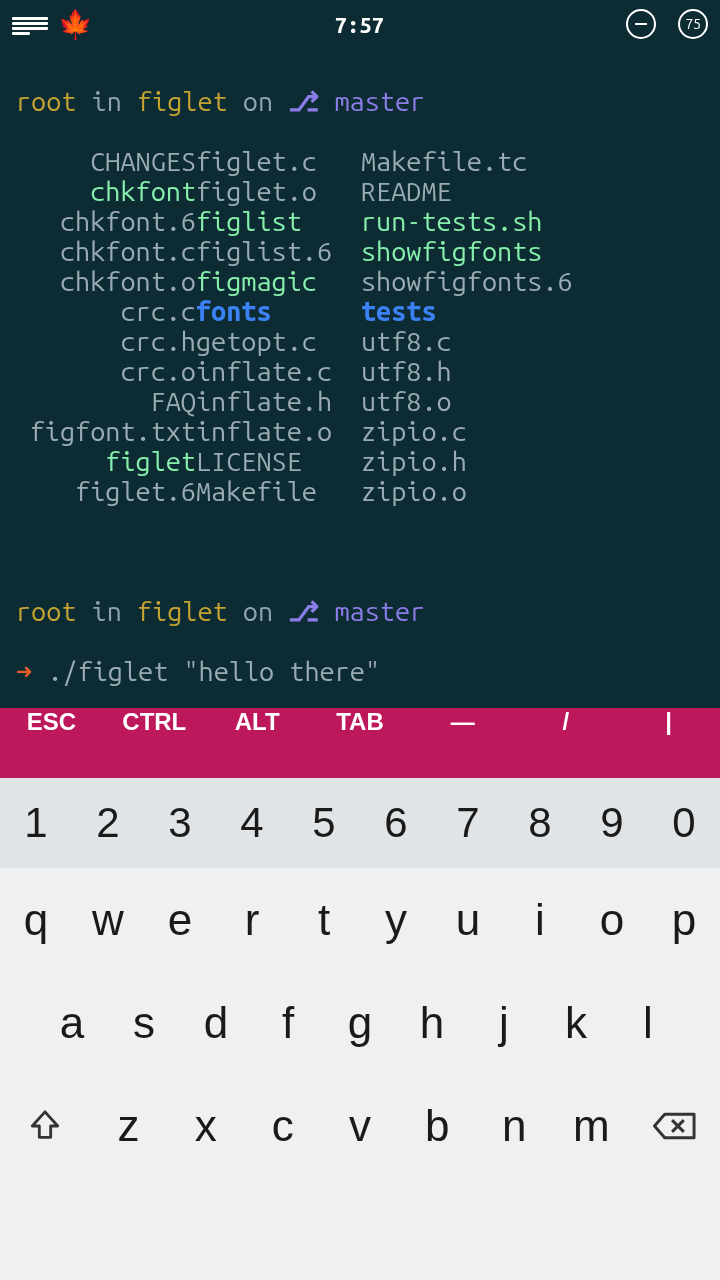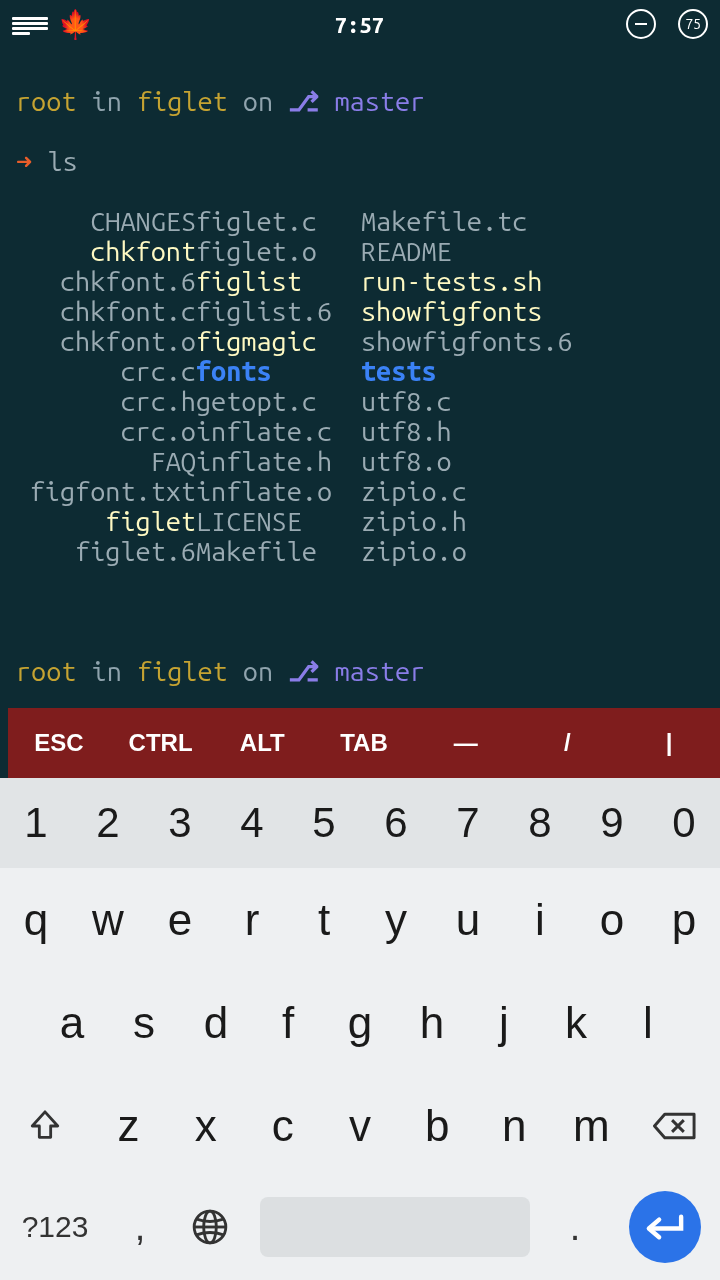--- a/index.html
+++ b/index.html
@@ -44,46 +44,46 @@
   }
   .term-line { display:block; height:30px; }
   .c-root { color:#c5a332; }
   .c-in { color:#8fa3ad; }
   .c-dir { color:#c5a332; }
   .c-on { color:#8fa3ad; }
   .c-gly { color:#8a7de8; font-weight:bold; }
   .c-branch { color:#8a7de8; }
   .c-arrow { color:#e85d2a; }
   .c-file { color:#9aabb3; }
-  .c-exec { color:#fef9c3; }
+  .c-exec { color:#86efac; }
   .c-bold { color:#3b82f6; font-weight:bold; }
   .c-err { color:#9aabb3; }
 
   .ls-grid { display:flex; }
   .ls-col { width:180px;text-align:right; }
   .ls-col2 { width:165px; }
   .ls-col3 { }
 
   .cursor-block {
     display:inline-block;
     width:14px;
     height:26px;
     background:#6b7a7f;
     vertical-align:text-bottom;
   }
 
   
   .extra-row {
     position:absolute;
     top:708px;
-    left:8px; right:0;
+    left:0; right:0;
     height:70px;
-    background:#7f1d1d;
-    display:flex;
-    align-items:center;
+    background:#be185d;
+    display:flex;
+    align-items:flex-start;
     justify-content:space-around;
     color:#fff;
     font-size:24px;
     font-weight:bold;
     font-family: sans-serif;
   }
   .extra-key { flex:1; text-align:center; }
 
   
   .keyboard {
@@ -177,21 +177,20 @@
   </div>
   <div class="clock">7:57</div>
   <div class="status-right">
     <div class="circ minus"></div>
     <div class="circ">75</div>
   </div>
 </div>
 
 <div class="terminal">
 <span class="term-line"><span class="c-root">root</span> <span class="c-in">in</span> <span class="c-dir">figlet</span> <span class="c-on">on</span> <span class="c-gly">⎇</span> <span class="c-branch">master</span></span>
-<span class="term-line"><span class="c-arrow">➜</span> <span class="c-file">ls</span></span>
 <div class="ls-grid">
 <div class="ls-col" id="lscol1"><span class="term-line c-file">CHANGES</span><span class="term-line c-exec">chkfont</span><span class="term-line c-file">chkfont.6</span><span class="term-line c-file">chkfont.c</span><span class="term-line c-file">chkfont.o</span><span class="term-line c-file">crc.c</span><span class="term-line c-file">crc.h</span><span class="term-line c-file">crc.o</span><span class="term-line c-file">FAQ</span><span class="term-line c-file">figfont.txt</span><span class="term-line c-exec">figlet</span><span class="term-line c-file">figlet.6</span></div><div class="ls-col2" id="lscol2"><span class="term-line c-file">figlet.c</span><span class="term-line c-file">figlet.o</span><span class="term-line c-exec">figlist</span><span class="term-line c-file">figlist.6</span><span class="term-line c-exec">figmagic</span><span class="term-line c-bold">fonts</span><span class="term-line c-file">getopt.c</span><span class="term-line c-file">inflate.c</span><span class="term-line c-file">inflate.h</span><span class="term-line c-file">inflate.o</span><span class="term-line c-file">LICENSE</span><span class="term-line c-file">Makefile</span></div><div class="ls-col3" id="lscol3"><span class="term-line c-file">Makefile.tc</span><span class="term-line c-file">README</span><span class="term-line c-exec">run-tests.sh</span><span class="term-line c-exec">showfigfonts</span><span class="term-line c-file">showfigfonts.6</span><span class="term-line c-bold">tests</span><span class="term-line c-file">utf8.c</span><span class="term-line c-file">utf8.h</span><span class="term-line c-file">utf8.o</span><span class="term-line c-file">zipio.c</span><span class="term-line c-file">zipio.h</span><span class="term-line c-file">zipio.o</span></div>
 </div>
 <span class="term-line"> </span>
 <span class="term-line"><span class="c-root">root</span> <span class="c-in">in</span> <span class="c-dir">figlet</span> <span class="c-on">on</span> <span class="c-gly">⎇</span> <span class="c-branch">master</span></span>
 <span class="term-line"><span class="c-arrow">➜</span> <span class="c-file">./figlet "hello there"</span></span>
 <span class="term-line c-err">figlet: standard: Unable to open font file</span>
 <span class="term-line"> </span>
 <span class="term-line"><span class="c-root">root</span> <span class="c-in">in</span> <span class="c-dir">figlet</span> <span class="c-on">on</span> <span class="c-gly">⎇</span> <span class="c-branch">master</span></span>
 <span class="term-line"><span class="c-arrow">➜</span> <span class="cursor-block"></span></span>
@@ -258,38 +257,13 @@
         <div class="kb-key">n</div>
         <div class="kb-key">m</div>
       </div>
     <div class="bksp-key">
       <svg width="44" height="34" viewBox="0 0 30 20">
           <path d="M8 2 L28 2 L28 18 L8 18 L1 10 Z" fill="none" stroke="#333" stroke-width="2" stroke-linejoin="round"></path>
           <path d="M13 6 L21 14 M21 6 L13 14" stroke="#333" stroke-width="2"></path>
         </svg>
     </div>
   </div>
-  <div class="bottom-row">
-    <div class="b-key b-123">?123</div>
-    <div class="b-key b-comma">,</div>
-    <div class="b-key b-globe">
-      <svg width="38" height="38" viewBox="0 0 24 24">
-          <circle cx="12" cy="12" r="10" fill="none" stroke="#333" stroke-width="1.8"></circle>
-          <ellipse cx="12" cy="12" rx="4" ry="10" fill="none" stroke="#333" stroke-width="1.8"></ellipse>
-          <line x1="2" y1="12" x2="22" y2="12" stroke="#333" stroke-width="1.8"></line>
-          <path d="M3.5 7 Q12 10 20.5 7" fill="none" stroke="#333" stroke-width="1.8"></path>
-          <path d="M3.5 17 Q12 14 20.5 17" fill="none" stroke="#333" stroke-width="1.8"></path>
-        </svg>
-    </div>
-    <div class="b-key b-space">
-      <div class="b-space-bar"></div>
-    </div>
-    <div class="b-key b-period">.</div>
-    <div class="b-key b-enter">
-      <div class="enter-circle">
-        <svg width="44" height="34" viewBox="0 0 30 20">
-            <path d="M26 3 L26 11 L6 11" fill="none" stroke="#fff" stroke-width="3" stroke-linecap="round"></path>
-            <path d="M11 5 L4 11 L11 17" fill="none" stroke="#fff" stroke-width="3" stroke-linecap="round" stroke-linejoin="round"></path>
-          </svg>
-      </div>
-    </div>
-  </div>
 </div>
 
 </body></html>

